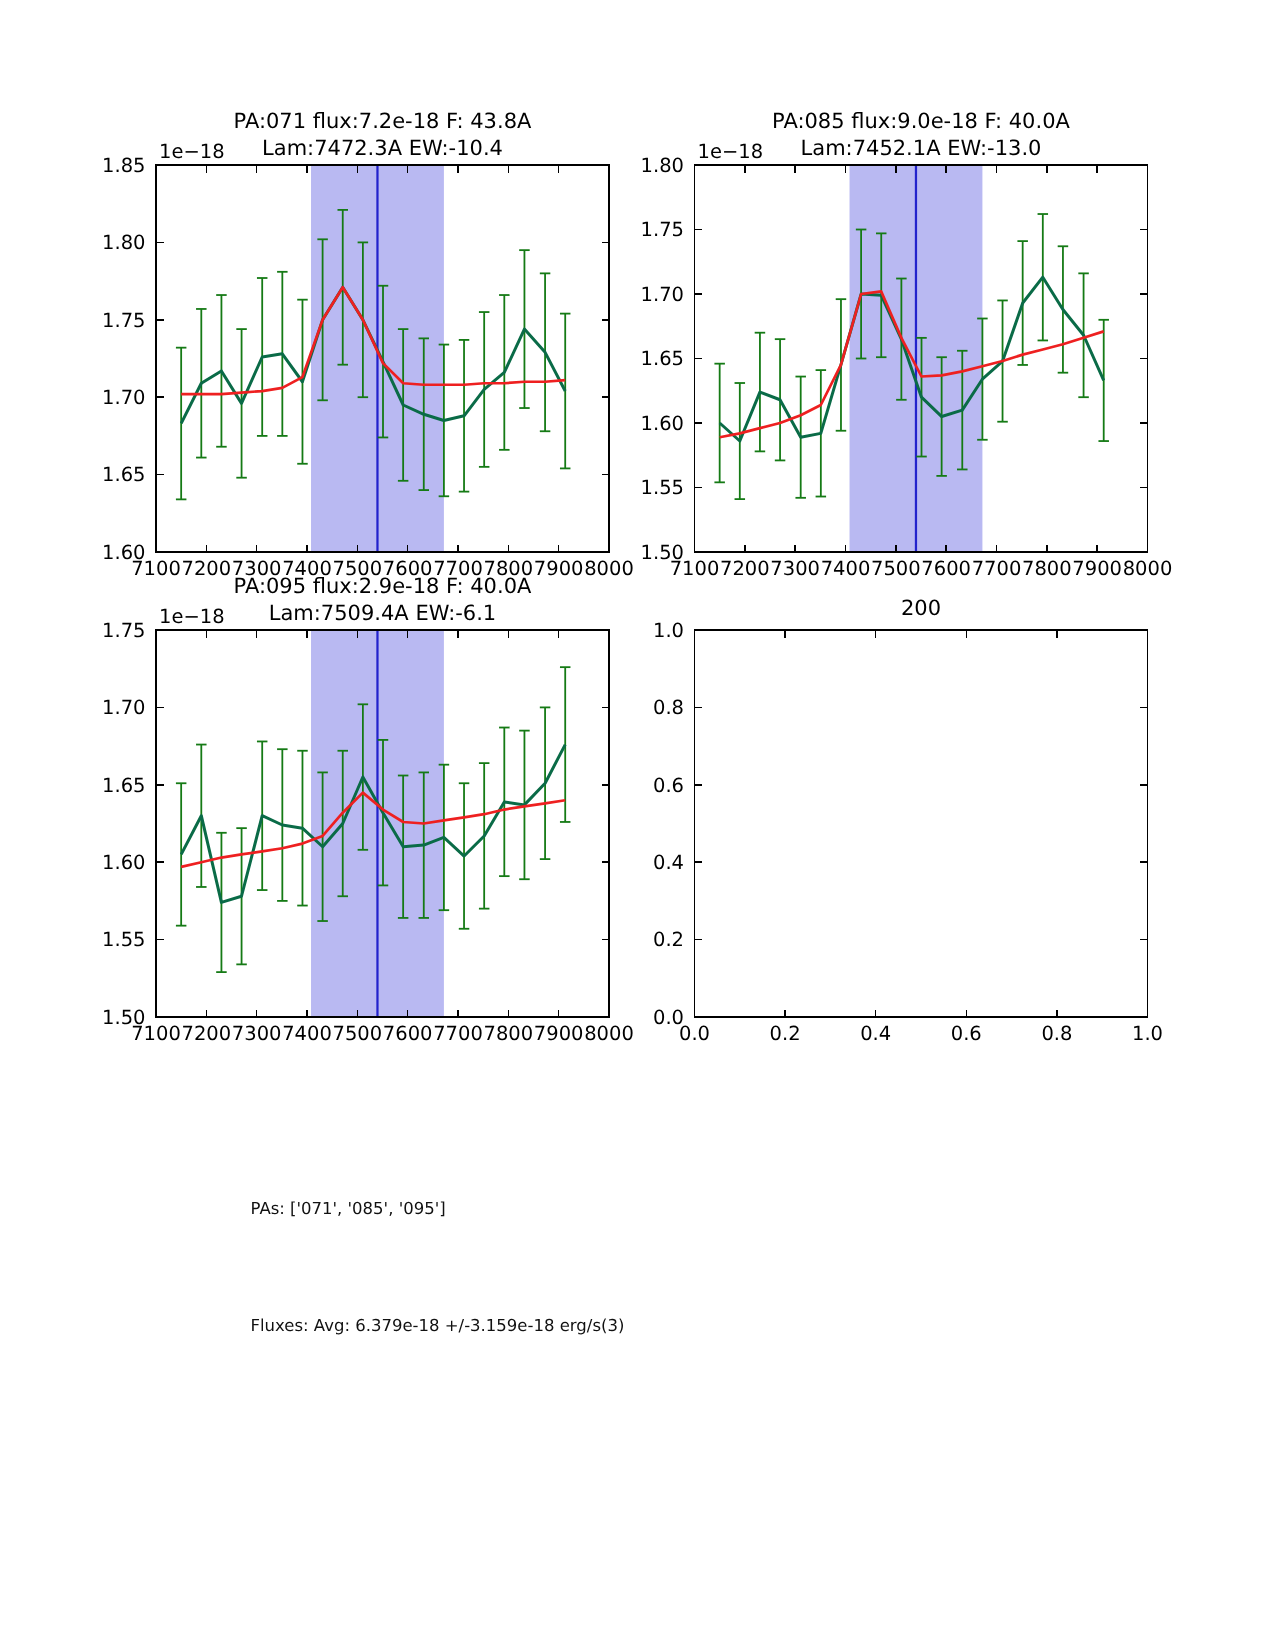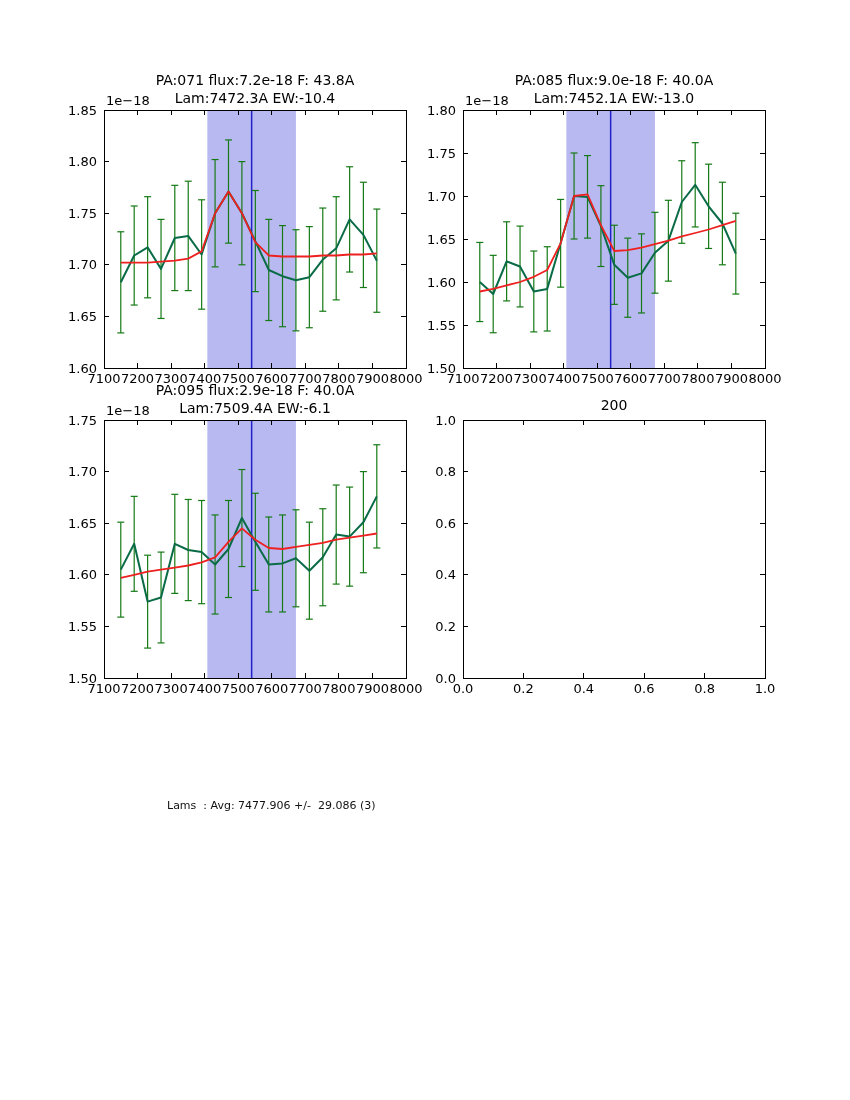--- a/index.html
+++ b/index.html
@@ -454,18 +454,19 @@
             <text x="456" y="579.3" text-anchor="end">0.4</text>
             <text x="456" y="527.7" text-anchor="end">0.6</text>
             <text x="456" y="476.1" text-anchor="end">0.8</text>
             <text x="456" y="424.5" text-anchor="end">1.0</text>
           </g>
         </g>
     </g>
   </svg>
 
   <div id="summary">
-    <div>Lams  : Avg: 7477.906 +/-  29.086 (3)</div>
+    <div>PAs: ['071', '085', '095']</div>
+    <div>Fluxes: Avg: 6.379e-18 +/-3.159e-18 erg/s(3)</div>
     
     
   </div>
 
 </div>
 
 </body></html>

